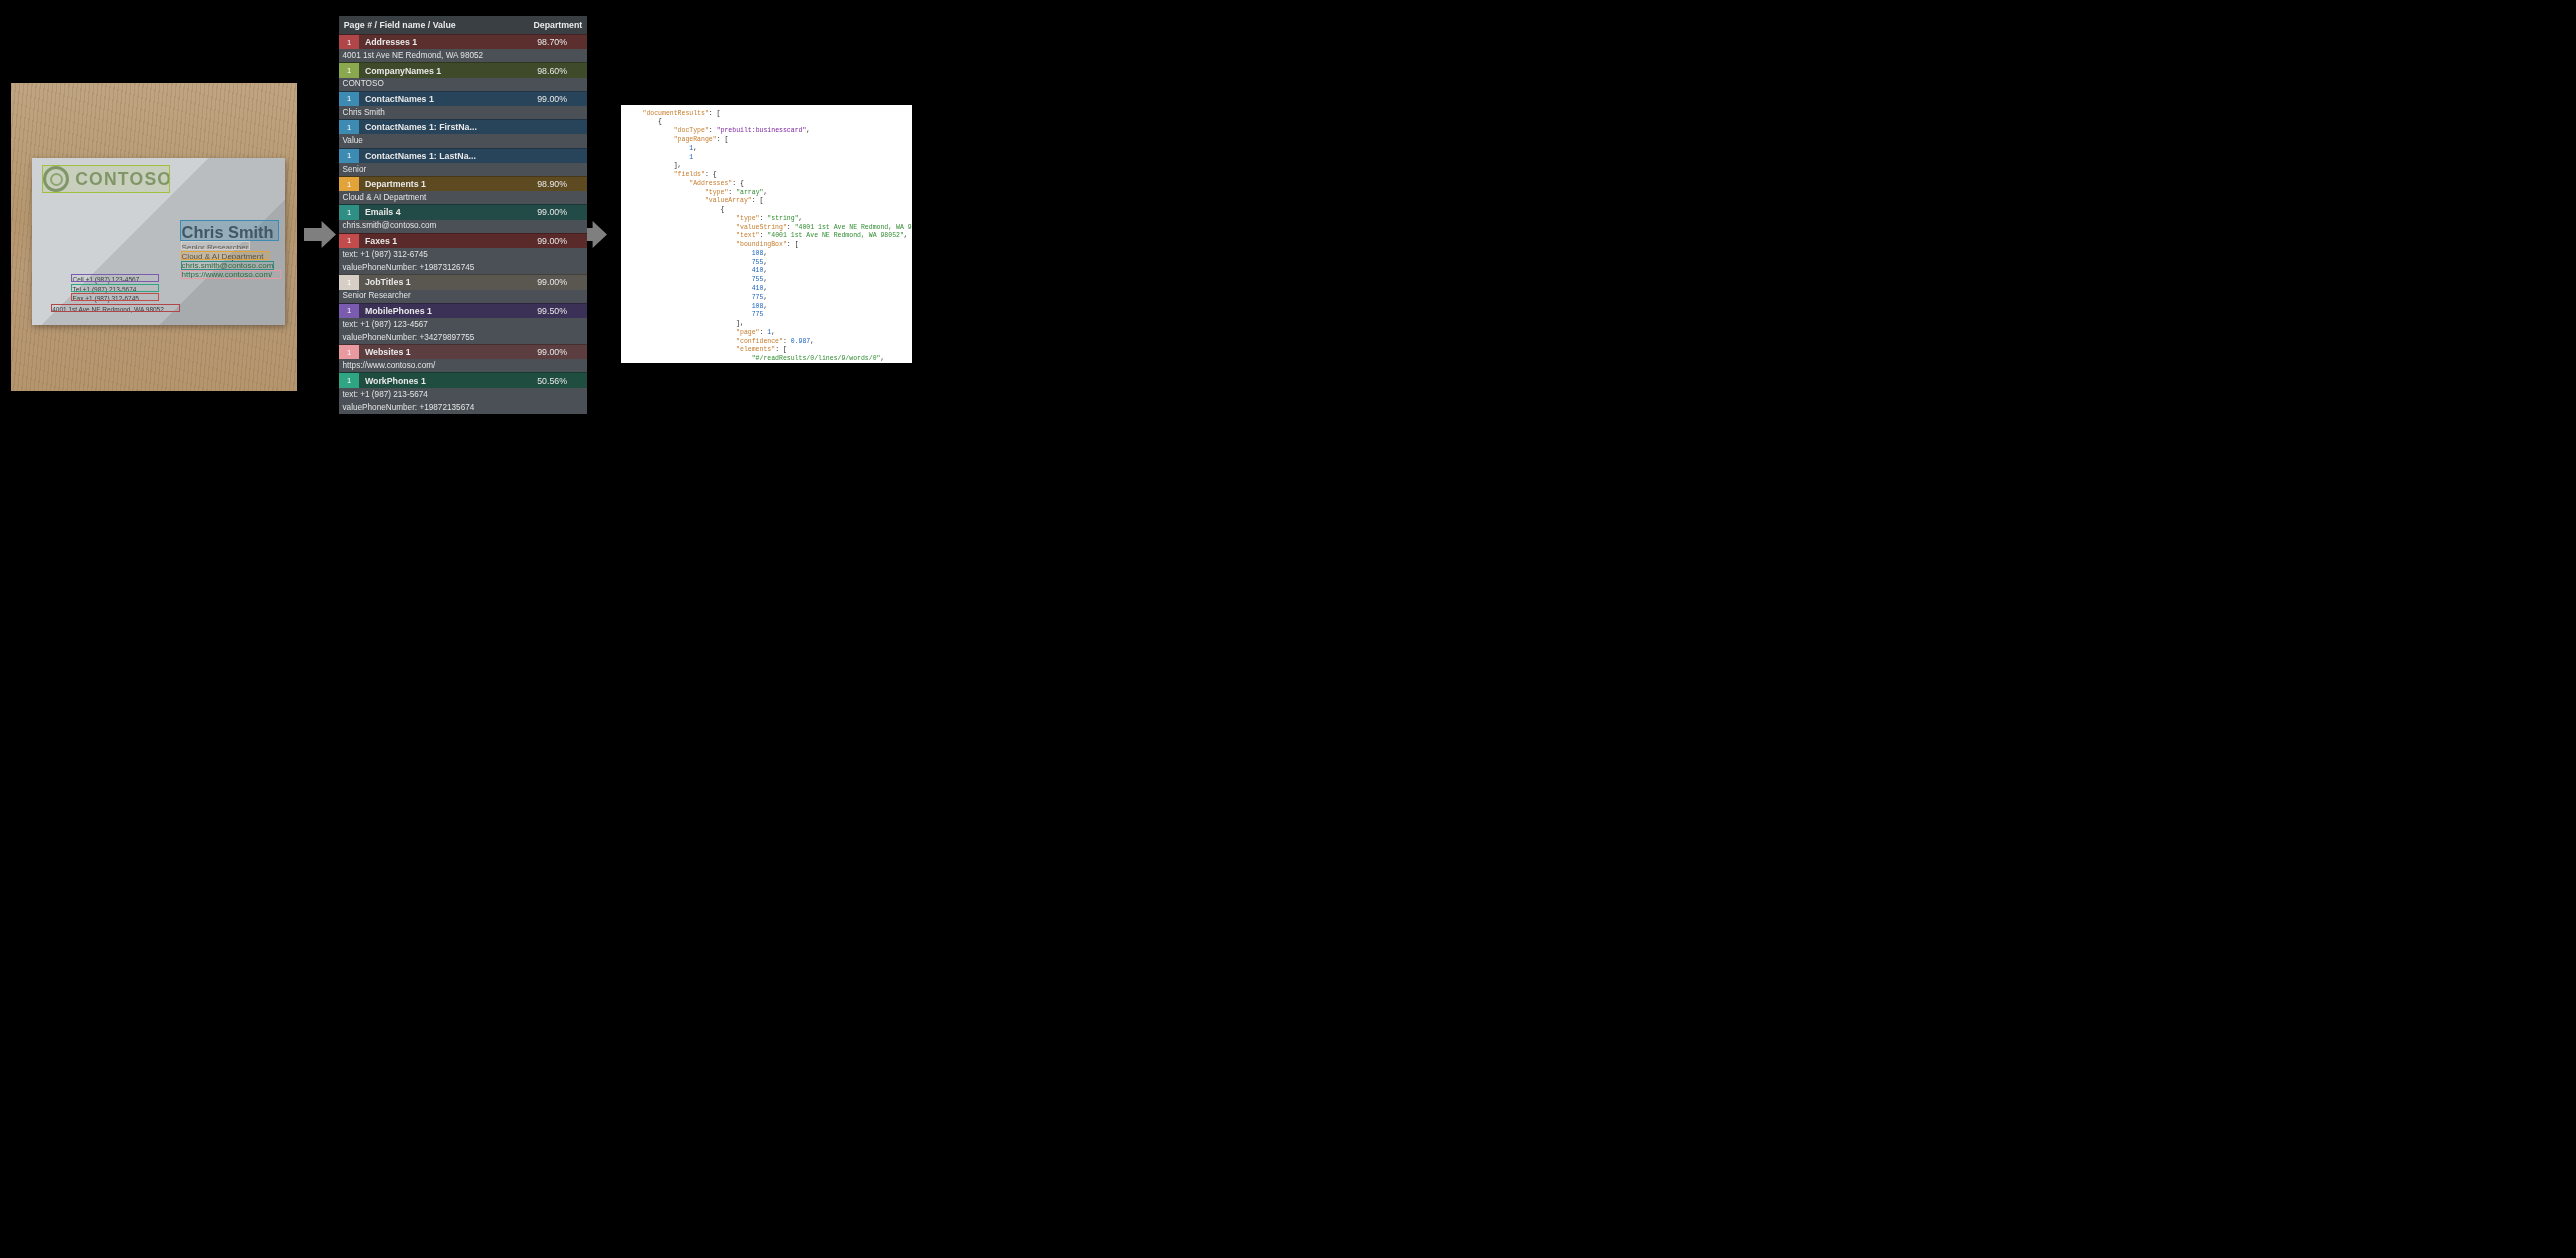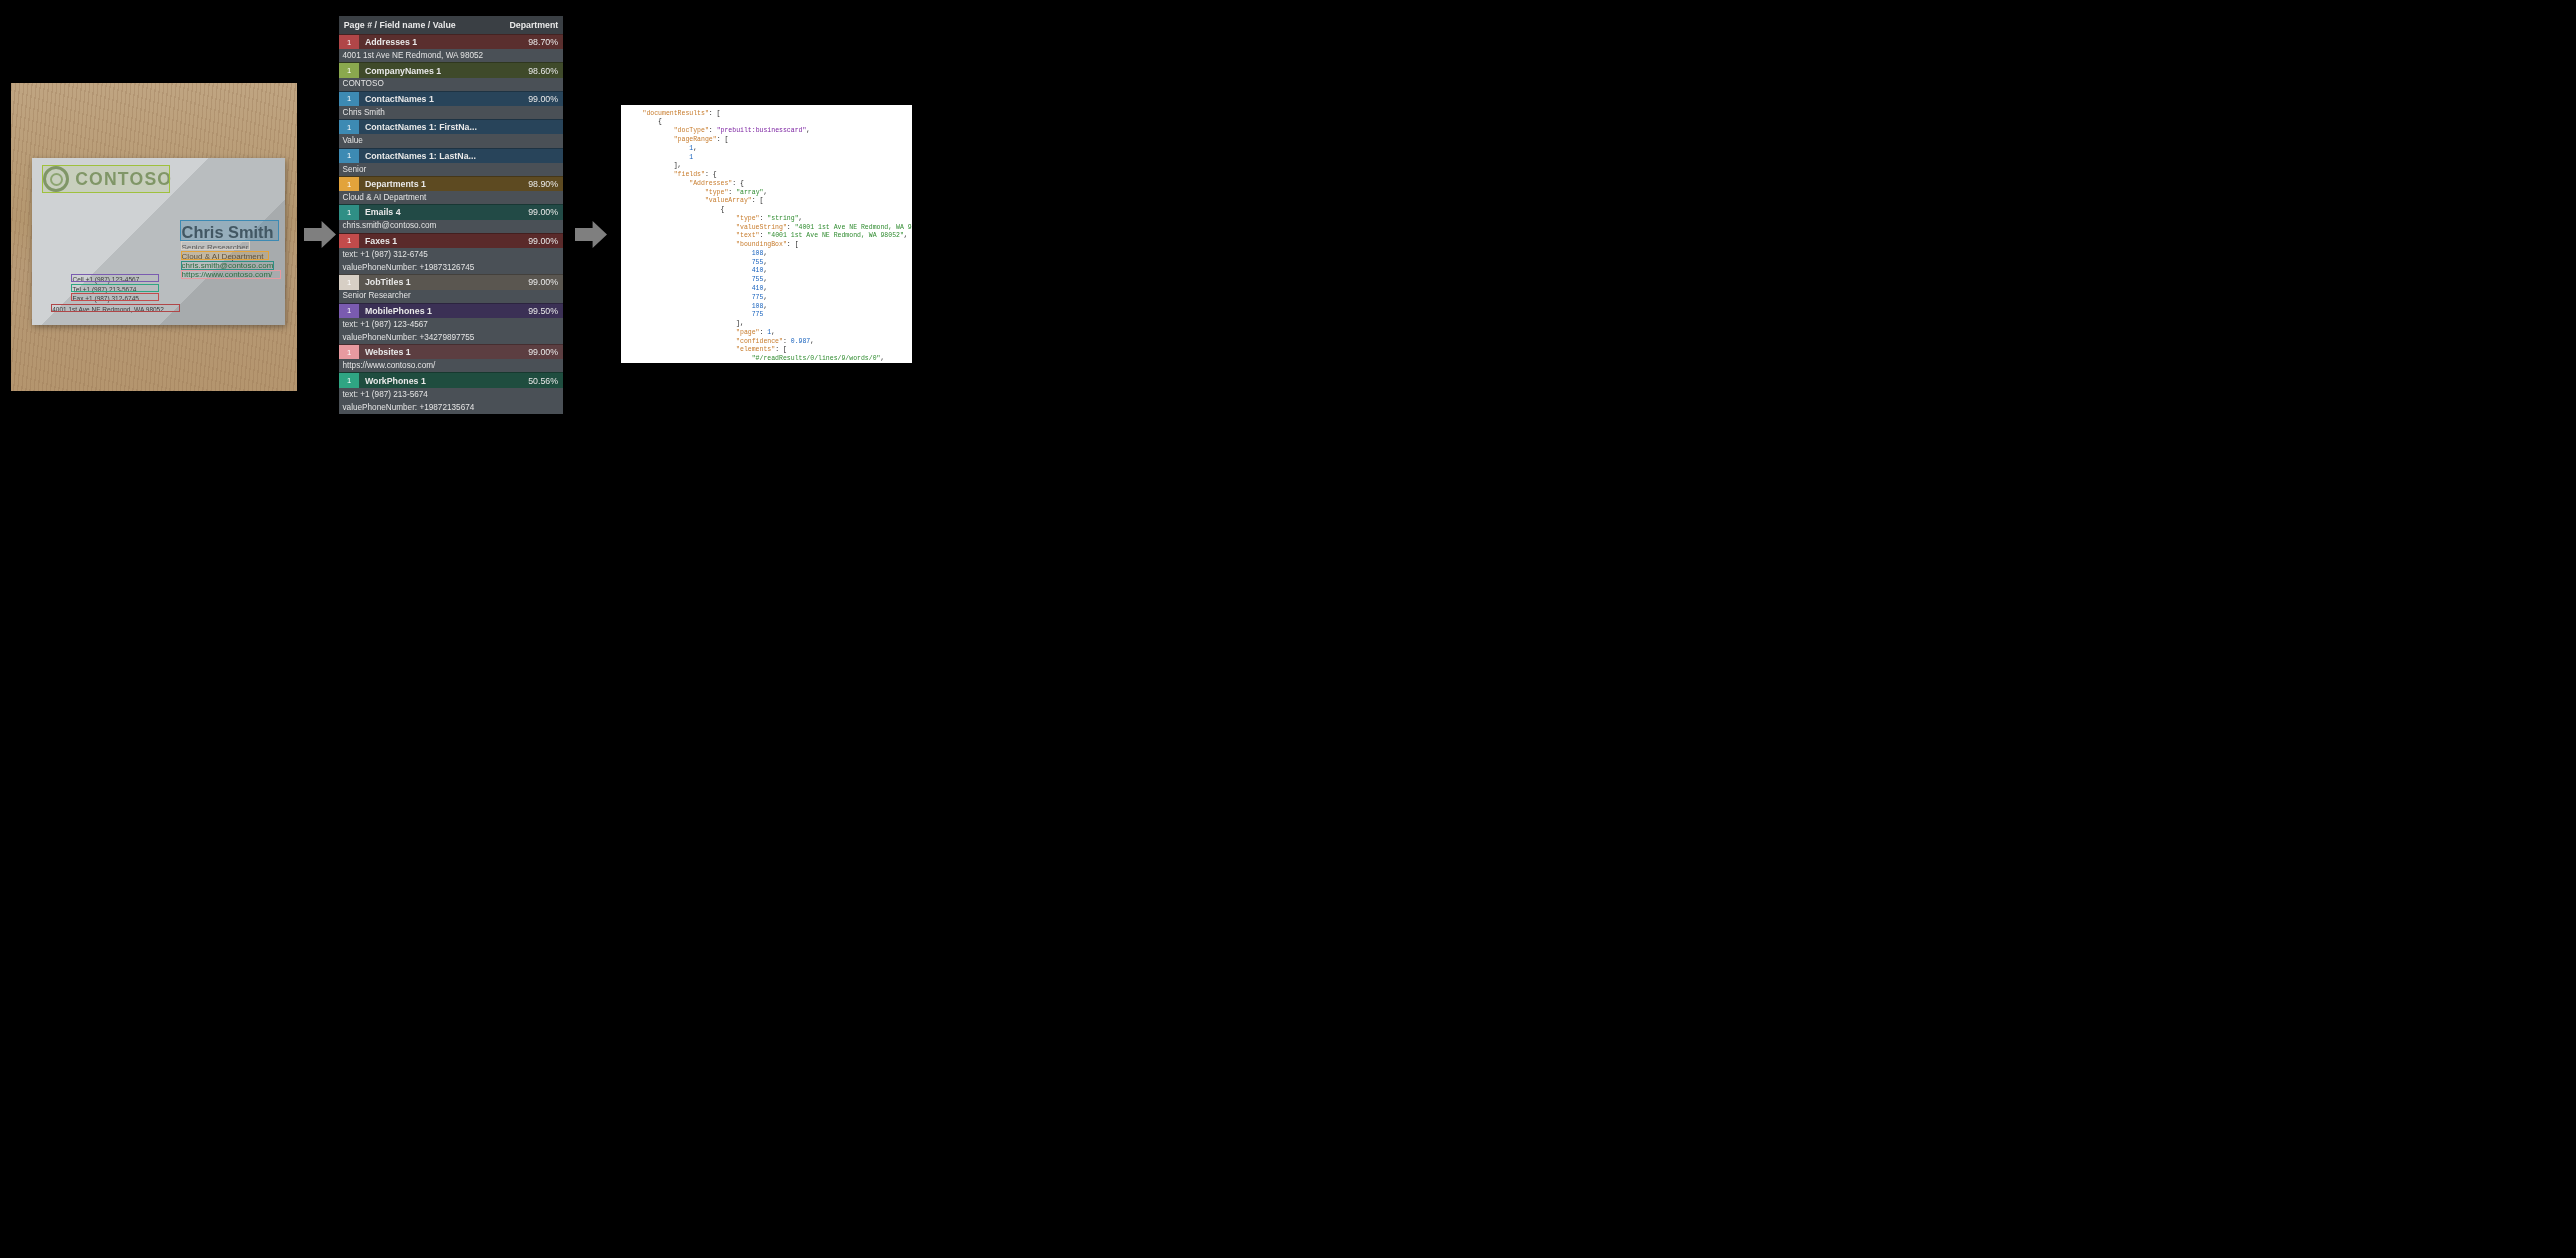--- a/index.html
+++ b/index.html
@@ -54,38 +54,38 @@
 
   
   .arrow {
     position:absolute; width:32px; height:35px;
     display:flex; align-items:center; justify-content:center;
   }
   .arrow svg { width:100%; height:100%; }
 
   
   .results {
-    position:absolute; left:339px; top:16.4px; width:224px;
+    position:absolute; left:339px; top:16.4px; width:248px;
     color:#e9e9e9; font-size:8.8px;
   }
   .results .head {
     display:flex; align-items:center; background:#3a3f44;
     height:17.6px; padding:0 4.7px; font-weight:600;
   }
   .results .head .r { margin-left:auto; }
   .row {
     display:flex; align-items:center; height:15.3px;
     border-top:0.6px solid rgba(0,0,0,.25);
   }
   .row .pg {
     width:20px; height:100%; display:flex; align-items:center; justify-content:center;
     font-size:7.6px; color:#fff;
   }
   .row .nm { padding-left:5.9px; flex:1; white-space:nowrap; overflow:hidden; text-overflow:ellipsis;font-weight:bold;}
-  .row .cf { padding-right:5px; }
+  .row .cf { padding-right:20px; }
   .val {
     background:#4a5056; padding:1.8px 3.5px 2.3px; font-size:8.2px; color:#e4e4e4;
   }
 
   
   .json {
     position:absolute; left:621px; top:105px; width:291px; height:258px;
     background:#fff; color:#222;
     font-family: Consolas, "Courier New", monospace;
     font-size:6.5px; line-height:1.35;

